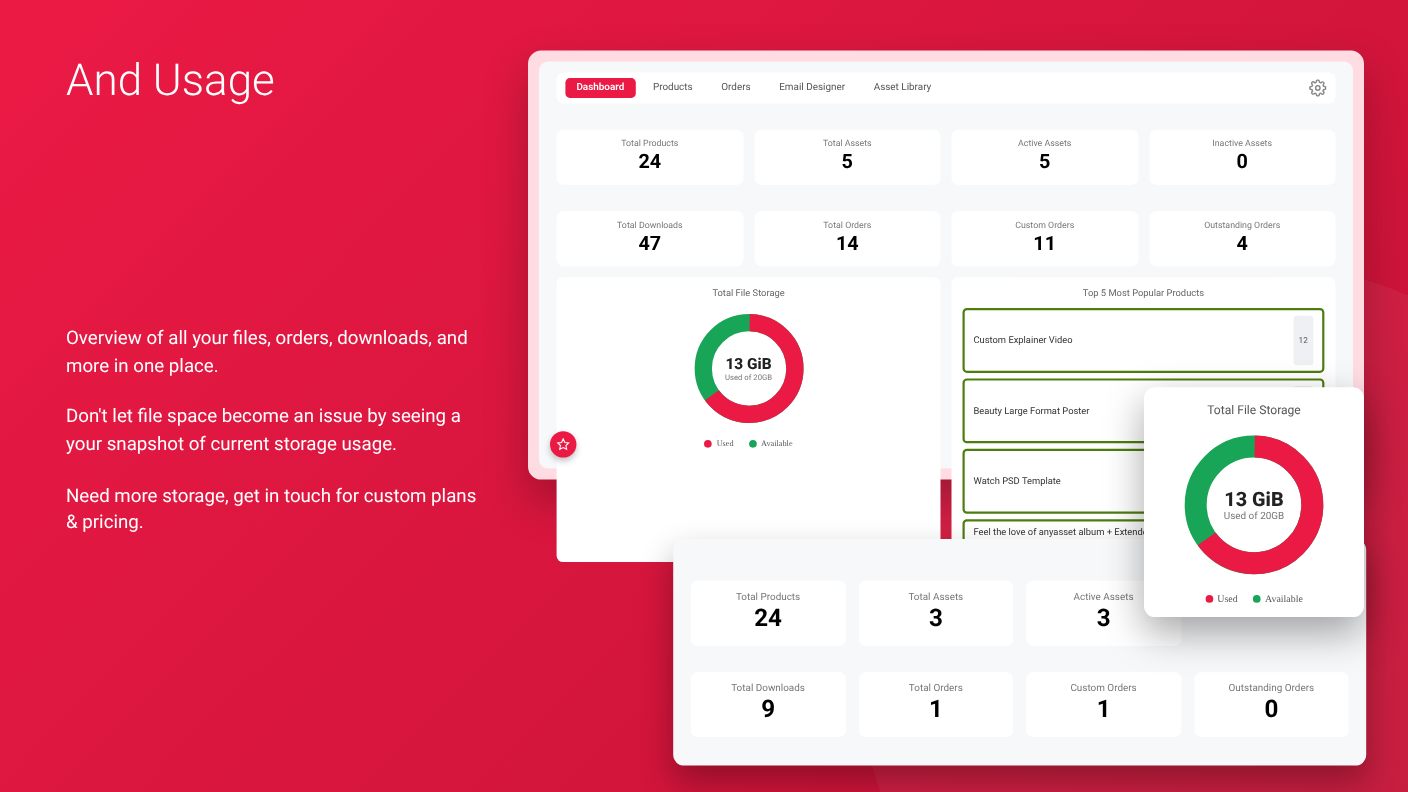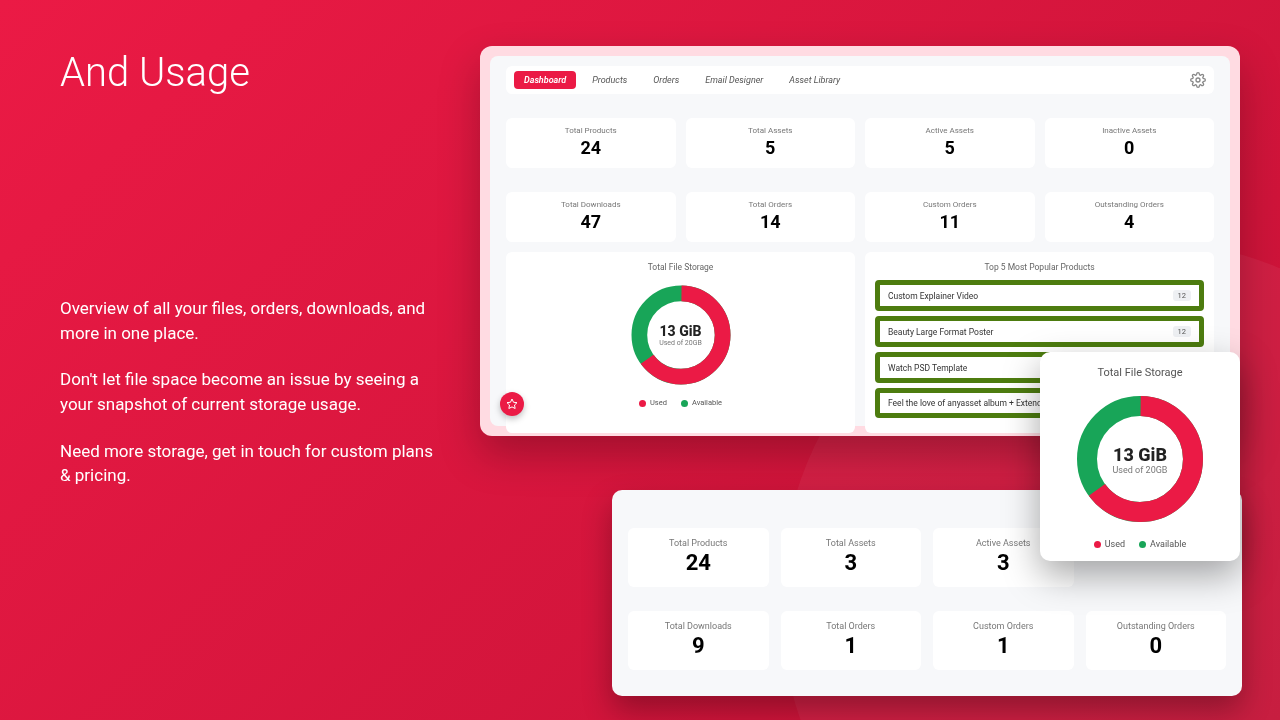--- a/index.html
+++ b/index.html
@@ -24,44 +24,44 @@
   
   .app-shell {
     position:absolute; left:480px; top:46px; width:760px; height:390px;
     background:#ffdbe2; border-radius:12px; padding:10px;
     box-shadow:0 18px 40px rgba(0,0,0,0.25);
   }
   .app-inner { background:#f7f8fa; border-radius:8px; height:100%; padding:10px 16px 12px; color:#333; position:relative; }
 
   .topbar { display:flex; align-items:center; justify-content:space-between; background:#fff; border-radius:6px; padding:5px 8px; margin-bottom:12px; }
   .tabs { display:flex; gap:6px; }
-  .tab { font-size:9px; padding:4px 10px; border-radius:4px; color:#555; cursor:pointer;font-style:italic; }
+  .tab { font-size:9px; padding:4px 10px; border-radius:4px; color:#555; cursor:pointer; }
   .tab.active { background:#eb1a45; color:#fff; font-weight:600; }
   .gear { width:16px; height:16px; color:#888; }
 
   .stat-grid { display:grid; grid-template-columns:repeat(4,1fr); gap:10px; margin-bottom:10px;margin-top:24px; }
   .stat-card { background:#fff; border-radius:6px; text-align:center; padding:8px 4px 10px; }
   .stat-card .lbl { font-size:8px; color:#777; margin-bottom:2px; }
   .stat-card .val { font-size:18px; font-weight:700; color:#000000; }
 
   .lower { display:grid; grid-template-columns:1fr 1fr; gap:10px; }
   .panel { background:#fff; border-radius:6px; padding:10px; }
   .panel .title { font-size:8.5px; text-align:center; color:#666; margin-bottom:8px; }
 
   .donut-wrap { position:relative; width:110px; height:110px; margin:0 auto; }
   .donut-center { position:absolute; inset:0; display:flex; flex-direction:column; align-items:center; justify-content:center; }
   .donut-center .big { font-size:14px; font-weight:800; color:#222; }
   .donut-center .small { font-size:7px; color:#777; }
-  .legend { display:flex; gap:14px; justify-content:center; margin-top:8px; font-size:7.5px; color:#555; }
+  .legend { display:flex; gap:14px; justify-content:center; margin-top:8px; font-size:7.5px; color:#555;font-family:Liberation Serif, serif; }
   .legend span::before { content:""; display:inline-block; width:7px; height:7px; border-radius:50%; margin-right:4px; vertical-align:middle; }
   .legend .used::before { background:#eb1a45; }
   .legend .avail::before { background:#18a558; }
 
-  .product-list .row { display:flex; align-items:center; justify-content:space-between; border:5px solid #4d7c0f; border-radius:4px; padding:5px 8px; margin-bottom:5px; font-size:8.5px; color:#333; }
-  .product-list .row .count { background:#eef0f3; border-radius:3px; padding:1px 5px; font-size:7.5px; color:#555; }
+  .product-list .row { display:flex; align-items:center; justify-content:space-between; border:2px solid #4d7c0f; border-radius:4px; padding:5px 8px; margin-bottom:5px; font-size:8.5px; color:#333; }
+  .product-list .row .count { background:#eef0f3; border-radius:3px; padding:18px 5px; font-size:7.5px; color:#555; }
 
   .fab {
     position:absolute; left:10px; bottom:10px; width:24px; height:24px; border-radius:50%;
     background:#eb1a45; color:#fff; display:flex; align-items:center; justify-content:center;
     box-shadow:0 3px 6px rgba(0,0,0,.25);
   }
   .fab svg{width:12px;height:12px;}
 
   
   .float-storage {

